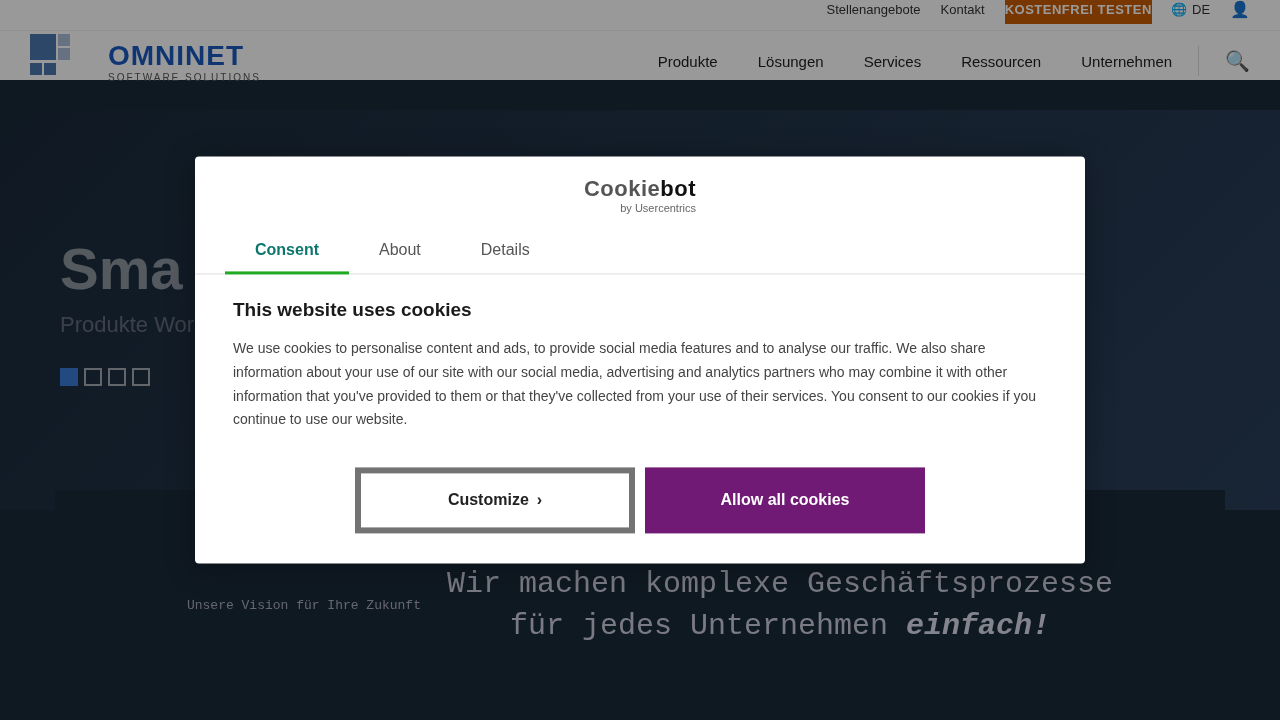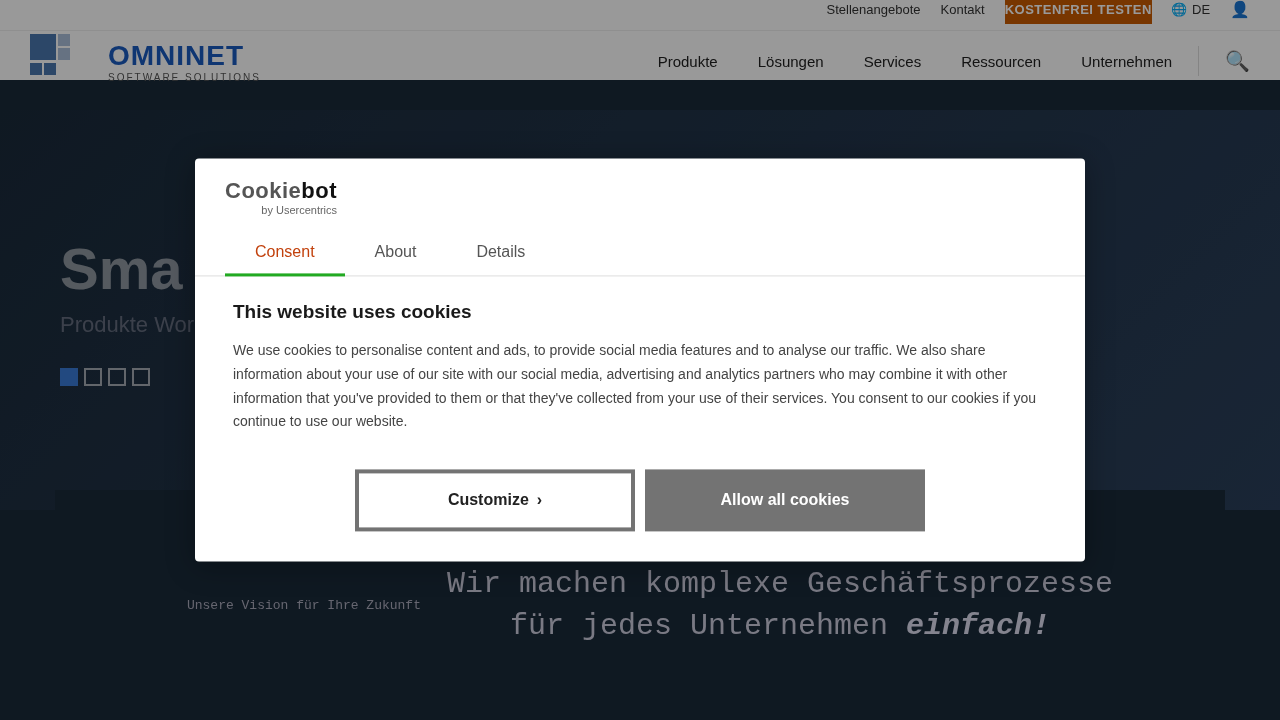--- a/index.html
+++ b/index.html
@@ -175,21 +175,21 @@
       width: 890px;
       background: #fff;
       border-radius: 4px;
       z-index: 20;
       overflow: hidden;
       box-shadow: 0 4px 30px rgba(0,0,0,0.3);
     }
     .modal-header {
       display: flex;
       align-items: flex-end;
-      justify-content: flex-start;
+      justify-content: center;
       padding: 20px 30px 0 30px;
     }
     .cookiebot-logo {
       display: flex;
       flex-direction: column;
       align-items: flex-end;
     }
     .cookiebot-brand {
       font-size: 22px;
       font-weight: bold;
@@ -210,23 +210,23 @@
     }
     .modal-tab {
       padding: 12px 30px;
       font-size: 16px;
       cursor: pointer;
       color: #555;
       border-bottom: 3px solid transparent;
       margin-bottom: -1px;
     }
     .modal-tab.active {
-      color: #c2410c;
+      color: #0f766e;
       border-bottom: 3px solid #22aa22;
-      font-weight: normal;
+      font-weight: bold;
     }
 
     
     .modal-body {
       padding: 25px 38px;
     }
     .modal-title {
       font-size: 19px;
       font-weight: bold;
       color: #1a1a1a;
@@ -246,35 +246,35 @@
       justify-content: center;
       gap: 10px;
     }
     .btn-customize {
       flex: 1;
       padding: 18px 30px;
       font-size: 16px;
       font-weight: bold;
       color: #222;
       background: #fff;
-      border: 4px solid #737373;
+      border: 6px solid #737373;
       cursor: pointer;
       display: flex;
       align-items: center;
       justify-content: center;
       gap: 8px;
       max-width: 280px;
     }
     .btn-allow {
       flex: 1;
       padding: 18px 30px;
       font-size: 16px;
       font-weight: bold;
       color: #fff;
-      background: #737373;
+      background: #701a75;
       border: none;
       cursor: pointer;
       max-width: 280px;
     }
   </style>
 </head>
 <body>
 
 <div class="bg-website"></div>
 

